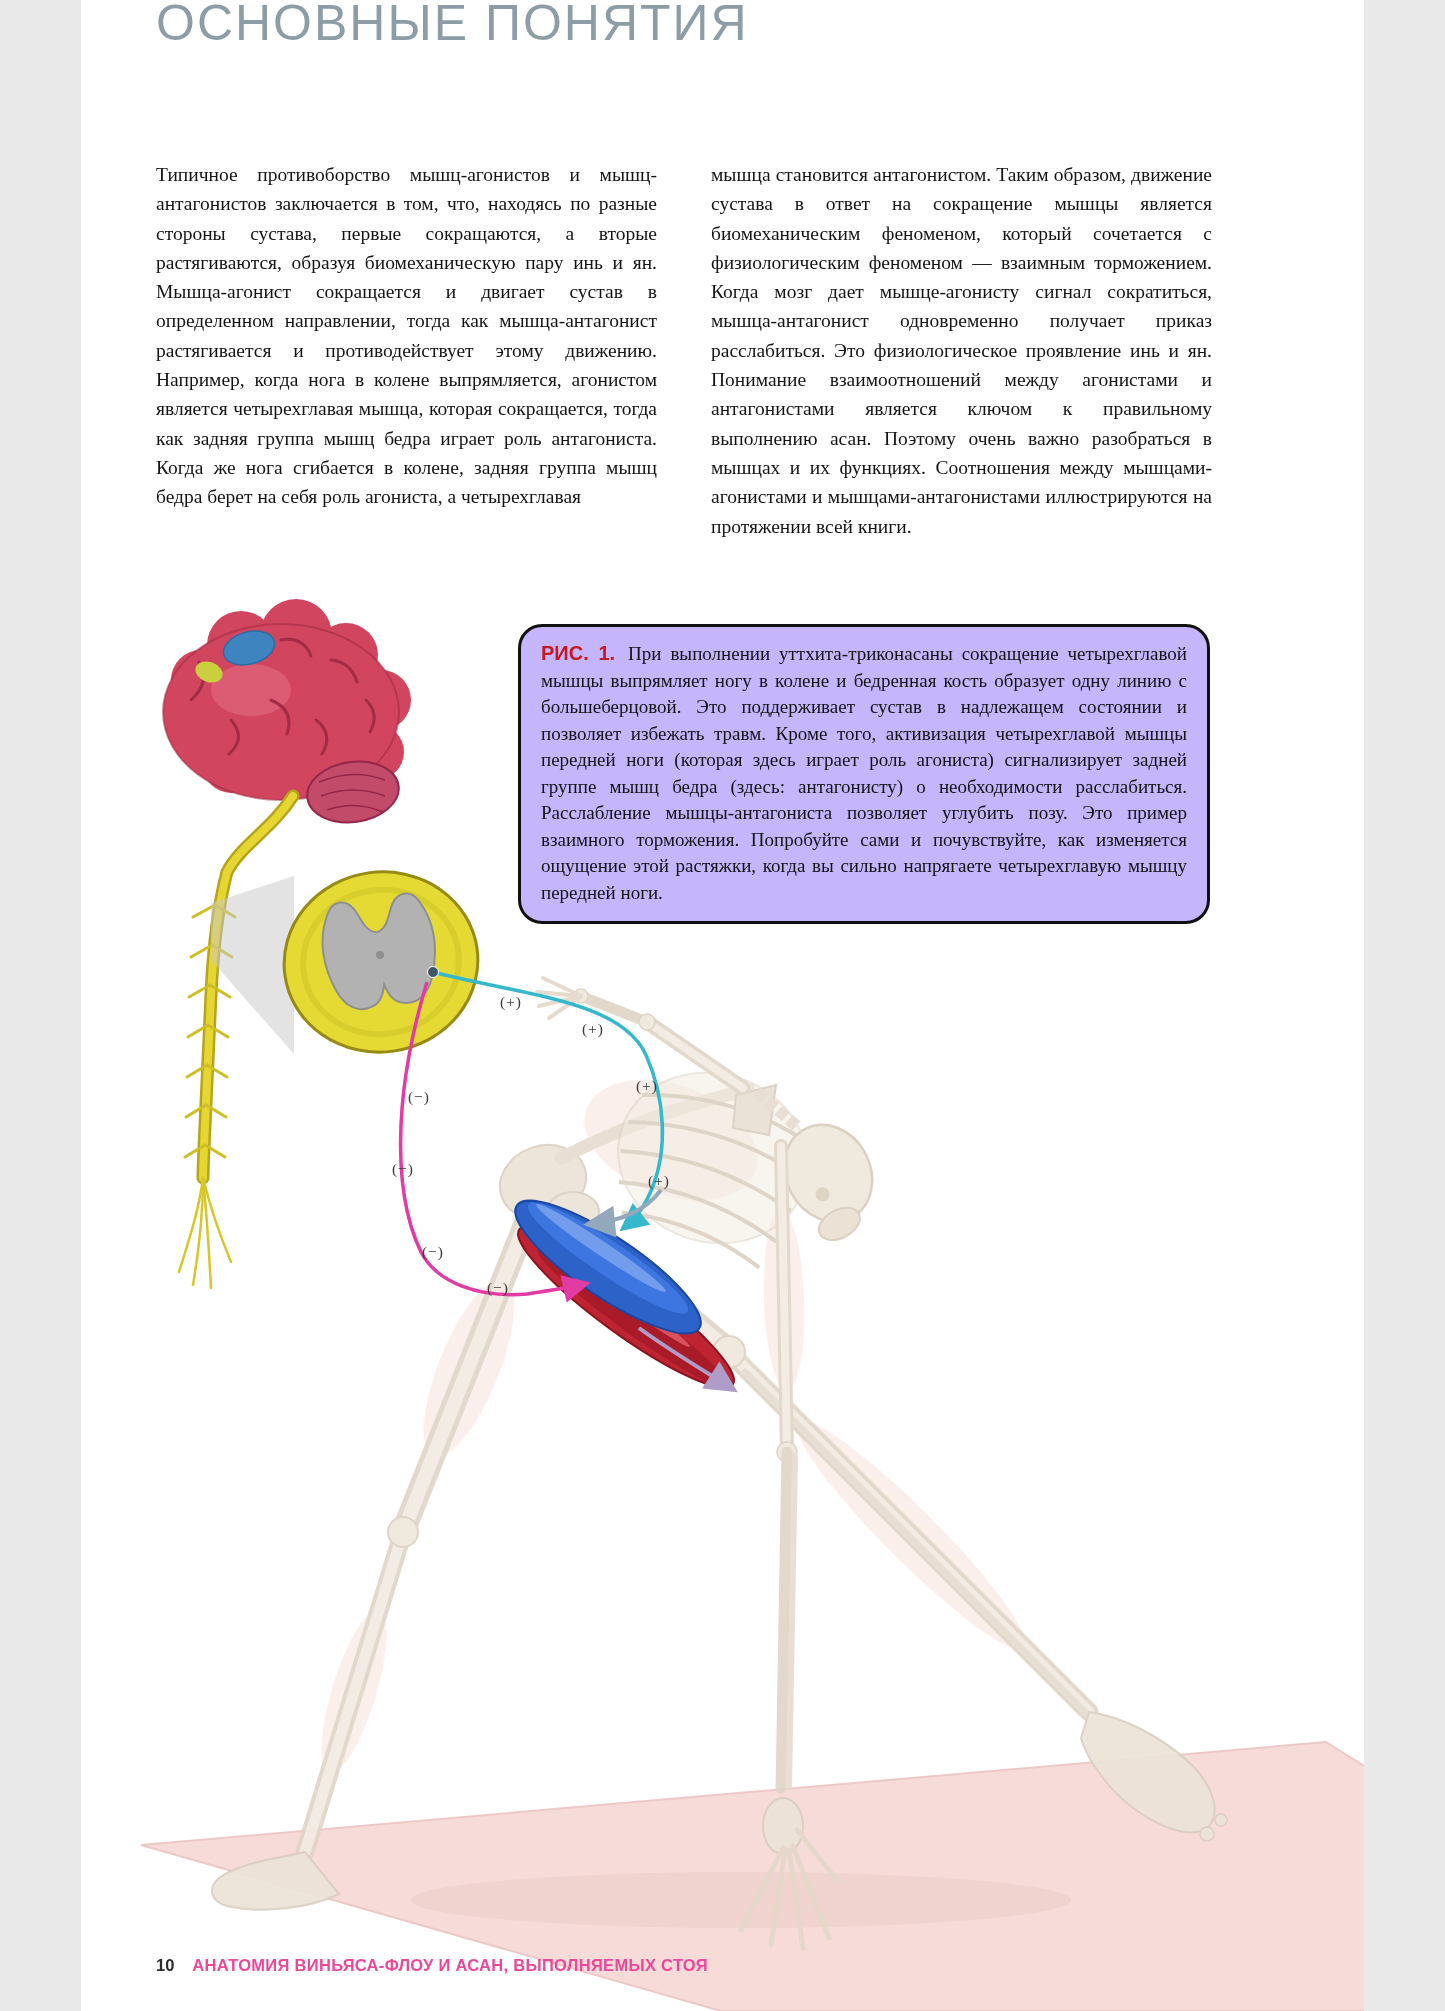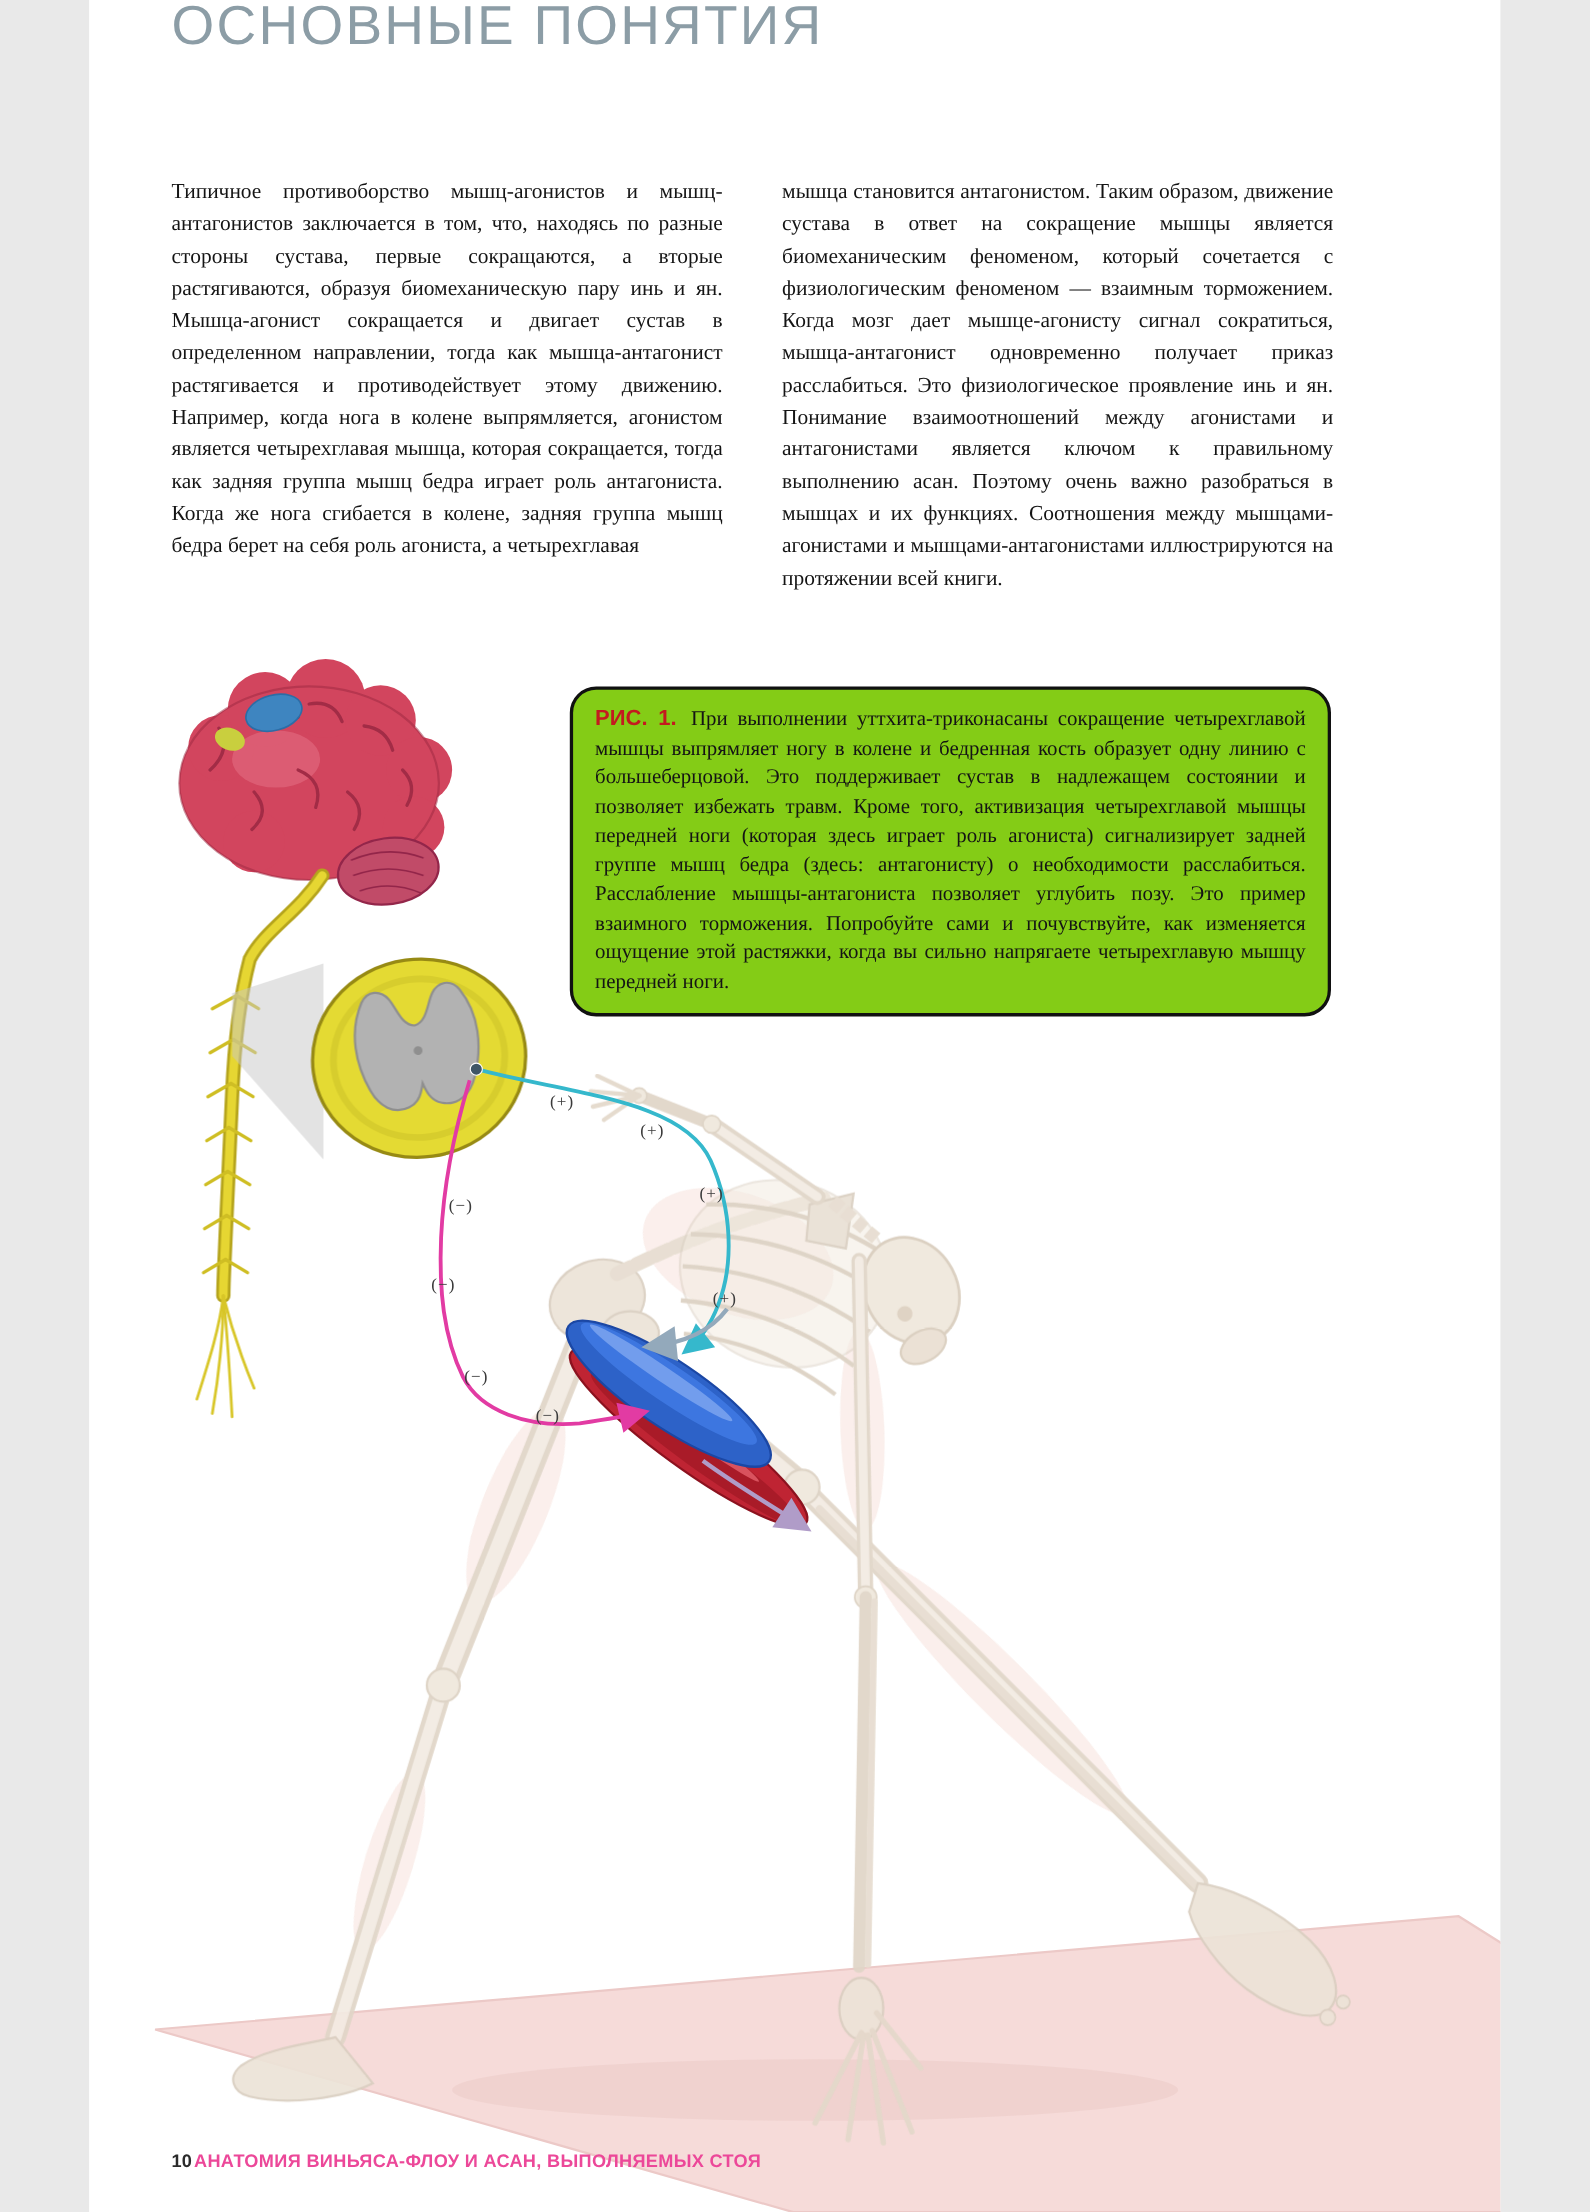--- a/index.html
+++ b/index.html
@@ -25,42 +25,42 @@
     position:absolute; left:75px; top:160px; width:1056px;
     display:flex; gap:54px;
   }
   .col{
     width:509px; margin:0;
     font-size:19.5px; line-height:29.3px; text-align:justify;
   }
   
   .caption-box{
     position:absolute; left:437px; top:624px; width:692px; box-sizing:border-box;
-    background:#84cc16; border:3px solid #111111; border-radius:24px;
+    background:#c4b5fd; border:3px solid #111111; border-radius:24px;
     padding:13px 20px 15px 20px;
     font-size:19px; line-height:26.5px; text-align:justify; z-index:3;
   }
   .fig-label{
     font-family:"Liberation Sans", sans-serif; font-weight:bold;
     font-size:20px; color:#c41a1f; margin-right:4px;
   }
   
   .ann{
     position:absolute; z-index:4; transform:translate(-50%,-50%);
     font-family:"Liberation Serif", serif; font-size:15.5px; color:#3a3a3a;
     letter-spacing:1px; white-space:nowrap;
   }
   .a0{left:430px;top:1002px;} .a1{left:512px;top:1029px;} .a2{left:566px;top:1086px;}
   .a3{left:338px;top:1097px;} .a4{left:322px;top:1169px;} .a5{left:578px;top:1181px;}
   .a6{left:352px;top:1252px;} .a7{left:417px;top:1288px;}
   
   .footer{
     position:absolute; left:75px; top:1928px; z-index:4;
     font-family:"Liberation Sans", sans-serif; font-weight:bold; font-size:16.5px;
-    display:flex; gap:2px; align-items:baseline;
+    display:flex; gap:18px; align-items:baseline;
   }
   .footer .pagenum{color:#2b2b2b;}
   .footer .runtitle{color:#ec4899; letter-spacing:0.3px;margin-top:28px;}
   svg{display:block;}
 </style>
 </head>
 <body>
 
 <div class="page">
 

